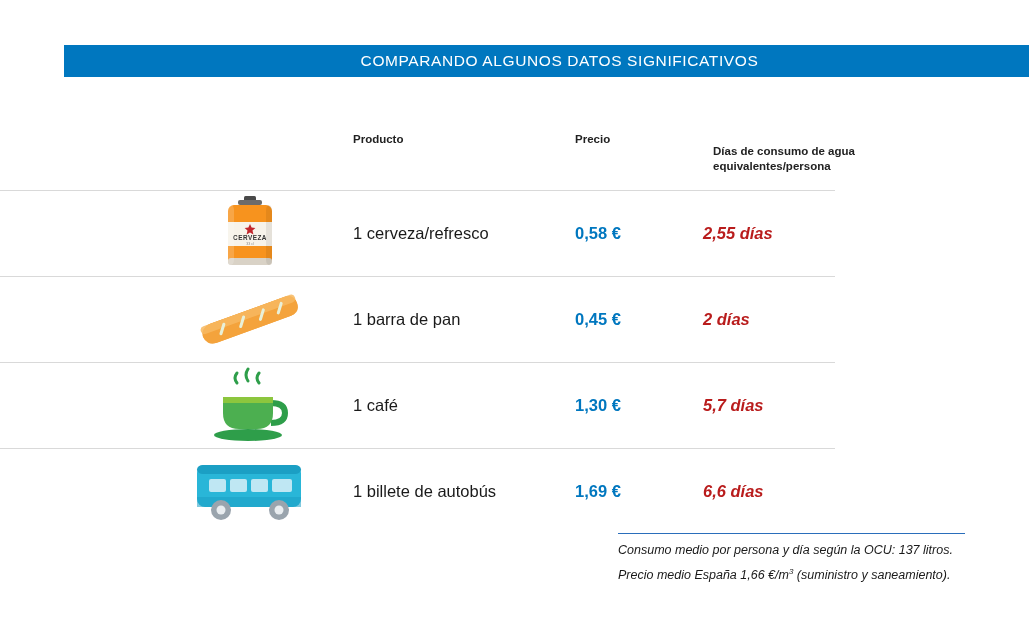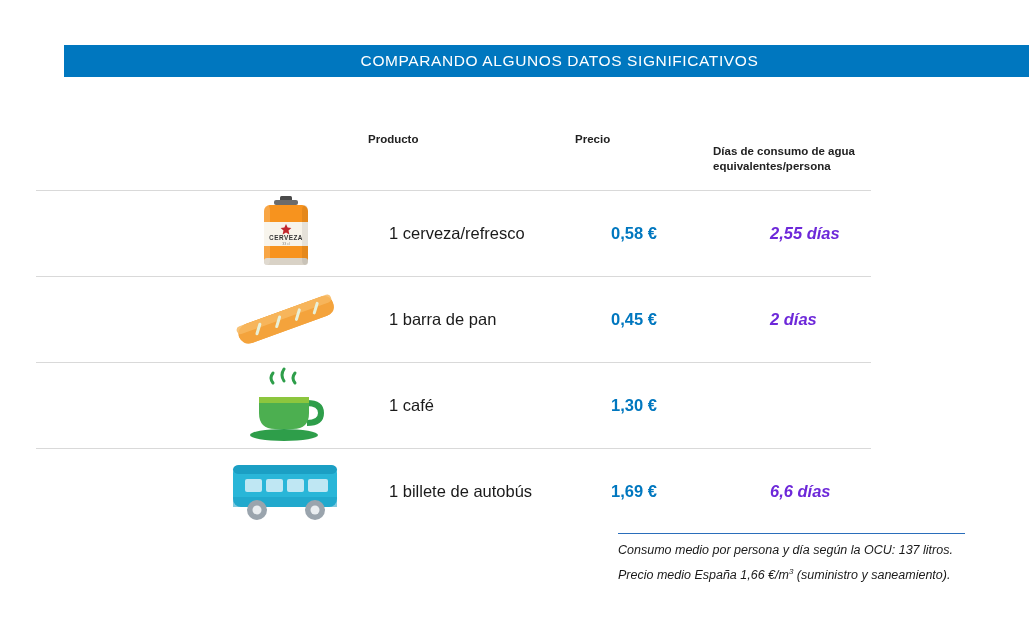--- a/index.html
+++ b/index.html
@@ -46,31 +46,30 @@
     width: 1029px;
     height: 40px;
   }
   .col-head {
     position: absolute;
     font-size: 11.5px;
     color: #222222;
     font-weight: bold;
     line-height: 15px;
   }
-  .col-head.producto { left: 368px; top: 4px; }
+  .col-head.producto { left: 353px; top: 4px; }
   .col-head.precio   { left: 575px; top: 4px; }
   .col-head.dias     { left: 713px; top: 16px; width: 220px; }
 
   
   .rows {
     position: absolute;
     left: 0;
     top: 190px;
     width: 835px;
-    padding-left: 36px;
   }
   .row {
     position: relative;
     height: 85px;
     border-top: 1px solid #d9d9d9;
   }
   .row .icon-cell {
     position: absolute;
     left: 180px;
     top: 0;
@@ -96,28 +95,28 @@
     top: 0;
     height: 85px;
     display: flex;
     align-items: center;
     font-size: 16.5px;
     font-weight: bold;
     color: #0077bf;
   }
   .row .days-cell {
     position: absolute;
-    left: 734px;
+    left: 703px;
     top: 0;
     height: 85px;
     display: flex;
     align-items: center;
     font-size: 16.5px;
     font-weight: bold;
-    color: #6d28d9;
+    color: #b91c1c;
     font-style: italic;
   }
 
   
   .foot-rule {
     position: absolute;
     left: 618px;
     top: 533px;
     width: 347px;
     height: 1px;
@@ -217,20 +216,21 @@
           <path d="M76 36 q14 0 14 10 q0 10 -14 10" fill="none" stroke="#2e9e4a" stroke-width="6"></path>
 
           <path d="M28 30 h50 v16 q0 16 -16 16 h-18 q-16 0 -16 -16 z" fill="#4caf50"></path>
           <path d="M28 30 h50 v6 h-50 z" fill="#8cc63e"></path>
 
           <ellipse cx="53" cy="68" rx="34" ry="6" fill="#2e9e4a"></ellipse>
         </svg>
       </div>
       <div class="product-cell">1 café</div>
       <div class="price-cell">1,30 €</div>
+      <div class="days-cell">5,7 días</div>
     </div>
 
     <div class="row">
       <div class="icon-cell">
         <svg width="126" height="70" viewBox="0 0 126 70">
 
           <rect x="10" y="8" width="104" height="42" rx="8" fill="#29b6d8"></rect>
 
           <rect x="10" y="8" width="104" height="9" rx="6" fill="#1b9fc4"></rect>
 

